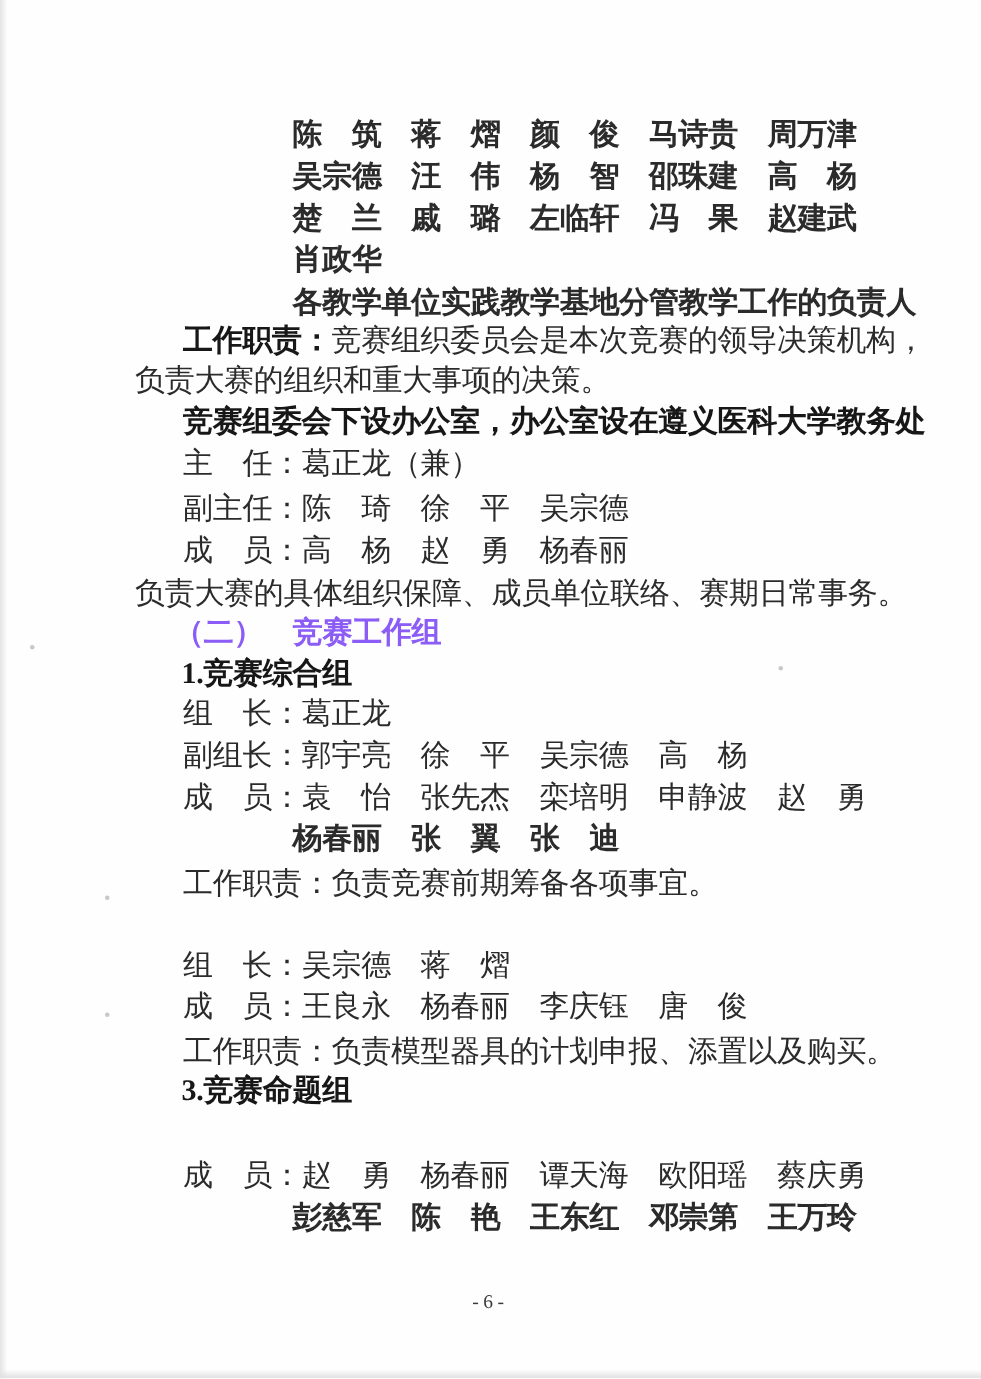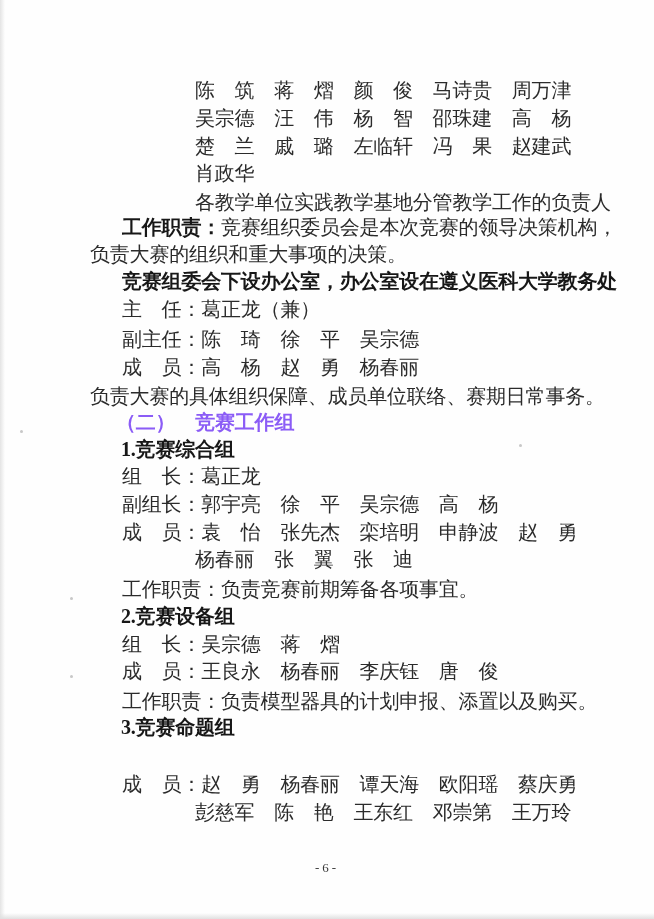--- a/index.html
+++ b/index.html
@@ -17,21 +17,21 @@
     color: #282828;
   }
   .line {
     position: absolute;
     white-space: pre;
     font-size: 20px;
     line-height: 26px;
     letter-spacing: -0.2px;
     color: #2b2b2b;
   }
-  .names   { left: 195px; }
+  .names   { left: 195px; font-weight: bold; }
   .flush   { left: 90px;  }
   .indent2 { left: 122px; }
   .numhead { left: 121px; font-weight: bold; color: #171717; text-align: right; }
   .parenhead { left: 116px; font-weight: bold; color: #8b5cf6; }
   .bold    { font-weight: bold; color: #171717; text-align: right; }
   .bold-label { font-weight: bold; color: #171717; }
   .page-num {
     position: absolute;
     left: 0;
     right: 0;
@@ -87,21 +87,20 @@
 
   <div class="line parenhead" style="top:409px">（二）　竞赛工作组</div>
 
   <div class="line numhead" style="top:436px">1.竞赛综合组</div>
   <div class="line indent2" style="top:463px">组　长：葛正龙</div>
   <div class="line indent2" style="top:519px">成　员：袁　怡　张先杰　栾培明　申静波　赵　勇</div>
   <div class="line indent2" style="top:491px">副组长：郭宇亮　徐　平　吴宗德　高　杨</div>
   <div class="line names" style="top:546px">杨春丽　张　翼　张　迪</div>
   <div class="line indent2" style="top:576px">工作职责：负责竞赛前期筹备各项事宜。</div>
 
-  <div class="line numhead" style="top:603px">2.竞赛设备组</div>
   <div class="line indent2" style="top:631px">组　长：吴宗德　蒋　熠</div>
   <div class="line indent2" style="top:658px">成　员：王良永　杨春丽　李庆钰　唐　俊</div>
   <div class="line indent2" style="top:688px">工作职责：负责模型器具的计划申报、添置以及购买。</div>
 
   <div class="line numhead" style="top:714px">3.竞赛命题组</div>
   <div class="line indent2" style="top:771px">成　员：赵　勇　杨春丽　谭天海　欧阳瑶　蔡庆勇</div>
   <div class="line names" style="top:799px">彭慈军　陈　艳　王东红　邓崇第　王万玲</div>
 
   <div class="page-num">-6-</div>
 

